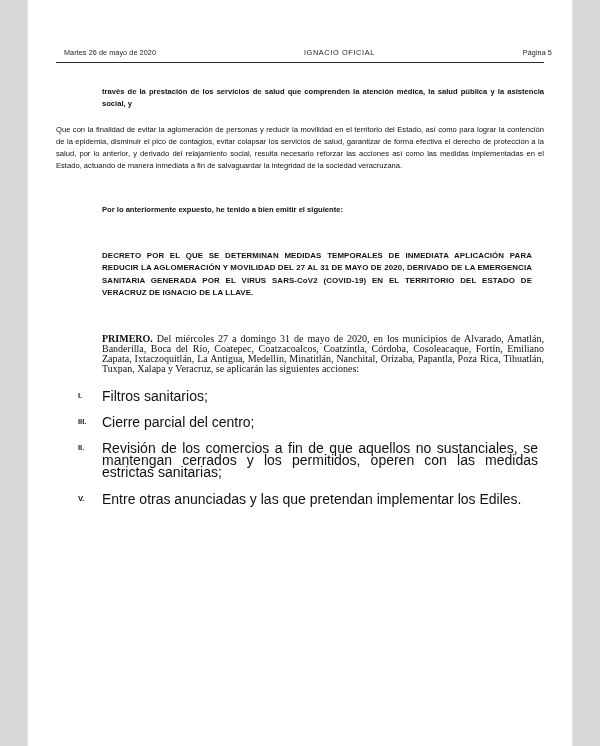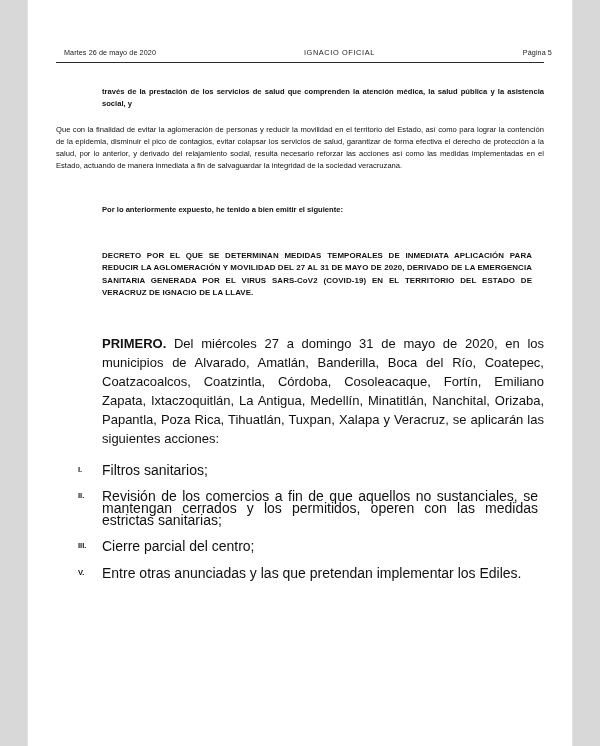--- a/index.html
+++ b/index.html
@@ -101,24 +101,25 @@
     padding-right: 12px;
     font-size: 7.9px;
     font-weight: bold;
     line-height: 12.6px;
     color: #111;
     text-align: justify;
     letter-spacing: 0.1px;
   }
   .lead {
     padding-left: 46px;
-    font-size: 13px;
-    line-height: 19px;
-    color: #111;
-    text-align: justify;
+    font-size: 10px;
+    line-height: 10px;
+    color: #111;
+    text-align: justify;
+    font-family: Liberation Serif, serif;
   }
   .lead b { font-weight: bold; }
   .list {
     margin-top: 16px;
   }
   .item {
     display: flex;
     margin-bottom: 14px;
   }
   .item .rn {
@@ -180,27 +181,27 @@
       </div>
 
       <div class="list">
 
         <div class="item">
           <div class="rn">I.</div>
           <div class="body-txt">Filtros sanitarios;</div>
         </div>
 
         <div class="item">
+          <div class="rn">III.</div>
+          <div class="body-txt">Cierre parcial del centro;</div>
+        </div>
+
+        <div class="item">
           <div class="rn">II.</div>
           <div class="body-txt">Revisión de los comercios a fin de que aquellos no sustanciales, se mantengan cerrados y los permitidos, operen con las medidas estrictas sanitarias;</div>
-        </div>
-
-        <div class="item">
-          <div class="rn">III.</div>
-          <div class="body-txt">Cierre parcial del centro;</div>
         </div>
 
 
         <div class="item">
           <div class="rn">V.</div>
           <div class="body-txt">Entre otras anunciadas y las que pretendan implementar los Ediles.</div>
         </div>
 
       </div>
 

